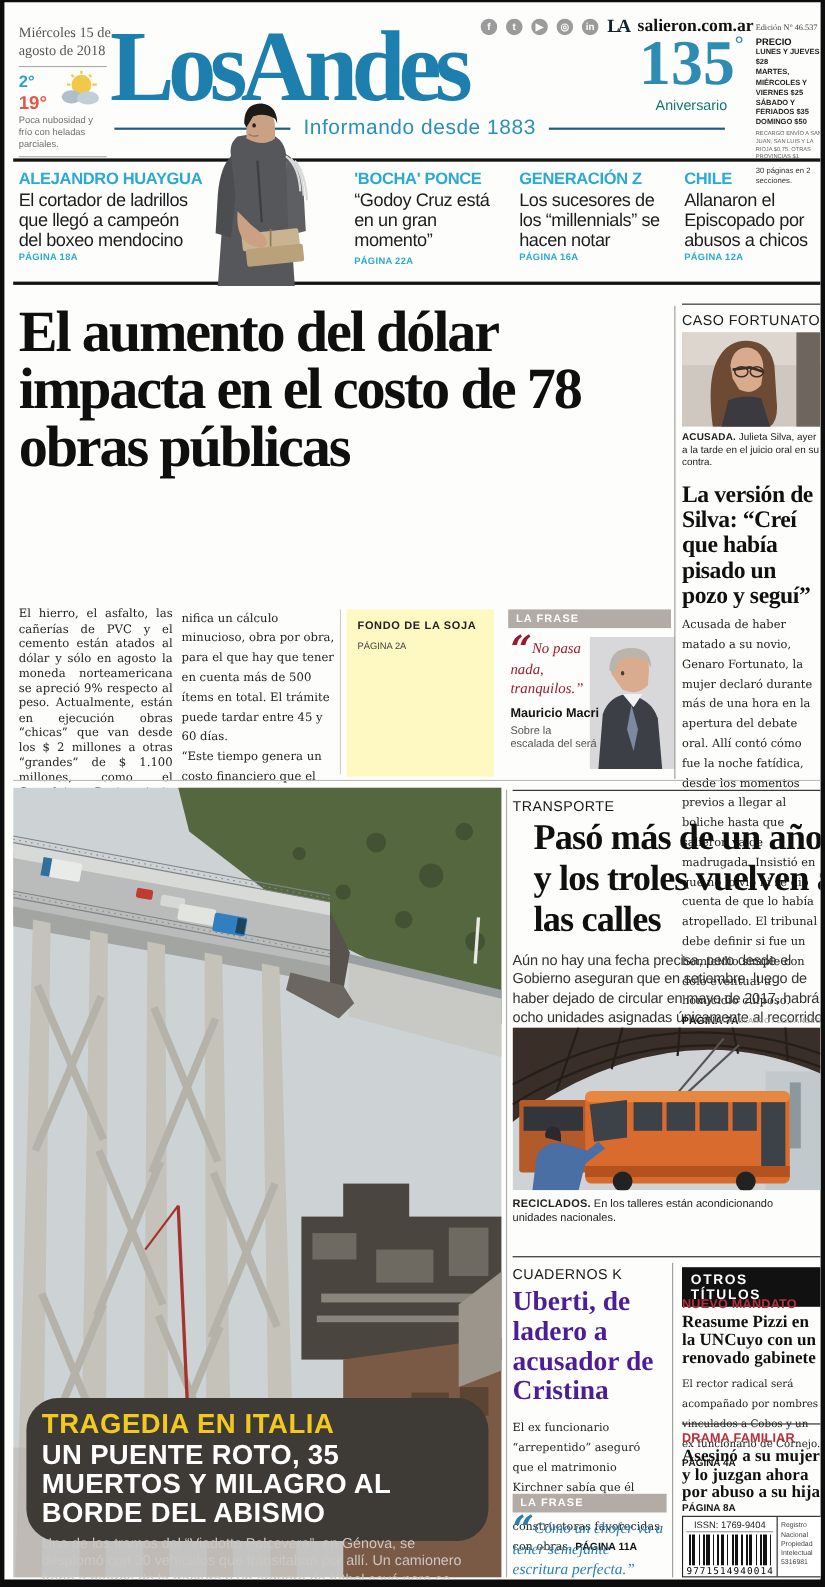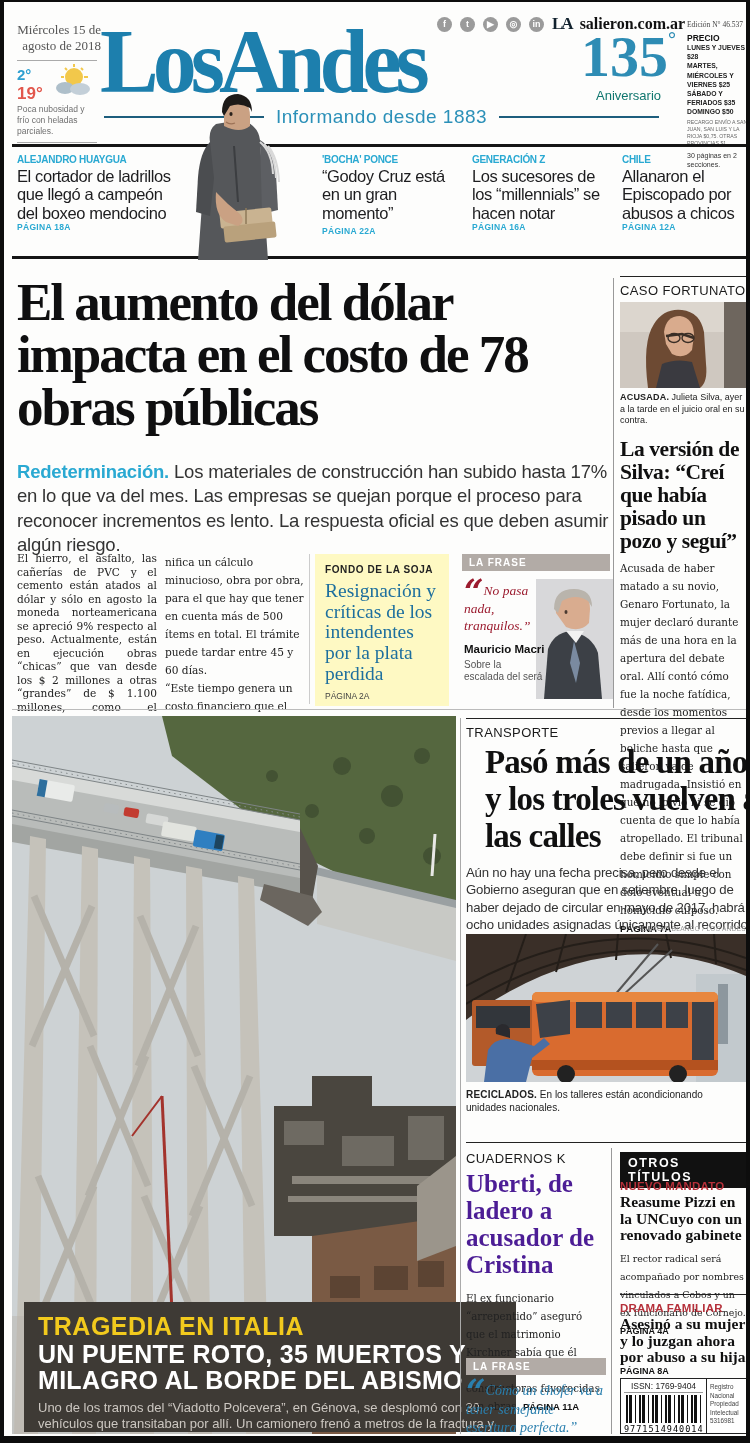--- a/index.html
+++ b/index.html
@@ -9,21 +9,21 @@
   }
   *{margin:0;padding:0;box-sizing:border-box;}
   body{background:#888;font-family:"Liberation Sans",sans-serif;}
   #page{position:relative;width:750px;height:1443px;margin:0 auto;background:#fdfdfc;
         border-left:4px solid #0d0d0d;border-right:4px solid #0d0d0d;
         border-top:2px solid #0d0d0d;border-bottom:7px solid #0d0d0d;overflow:hidden;}
   .abs{position:absolute;}
   .rule{background:#222;height:1px;}
   .grule{background:#aaa;height:1px;}
   
-  .date{font-family:"Liberation Serif",serif;font-size:13px;color:#555;line-height:1.25;text-align:right;}
+  .date{font-family:"Liberation Serif",serif;font-size:13px;color:#555;line-height:1.25;}
   .w-low{color:#2d9fd0;font-weight:bold;font-size:15px;}
   .w-high{color:#e2574c;font-weight:bold;font-size:17px;}
   .w-desc{font-size:8.5px;color:#6f6f6f;line-height:1.3;}
   .logo{font-family:"Liberation Serif",serif;font-weight:bold;color:var(--brand-teal);
         font-size:88px;letter-spacing:-6px;line-height:1;transform:scaleY(1.04);white-space:nowrap;}
   .l35{font-family:"Liberation Serif",serif;font-weight:bold;color:#2e8cb4;font-size:58px;line-height:1;}
   .l35 sup{font-size:20px;vertical-align:30px;}
   .aniv{font-size:13px;color:#0f766e;}
   .tagline{display:flex;align-items:center;gap:12px;color:#2b90b8;font-size:19px;letter-spacing:.5px;}
   .tagline .bar{flex:1;height:2px;background:#1d5e7d;}
@@ -31,21 +31,21 @@
   .soc .ic{width:15px;height:15px;border-radius:50%;background:#9b9b9b;color:#fff;font-size:9px;
            display:flex;align-items:center;justify-content:center;font-weight:bold;}
   .lamark{font-family:"Liberation Serif",serif;font-weight:bold;font-size:17px;color:#12222e;letter-spacing:-2px;}
   .site{font-family:"Liberation Serif",serif;font-weight:bold;font-size:16px;color:#111;}
   .ed-small{font-family:"Liberation Serif",serif;font-size:7.5px;color:#444;}
   .ed-title{font-size:8.5px;font-weight:bold;color:#111;margin-top:4px;}
   .ed-line{font-size:6.8px;font-weight:bold;color:#222;line-height:1.35;}
   .ed-sur{font-size:5.2px;color:#666;line-height:1.3;margin-top:3px;}
   .ed-pages{font-size:7px;color:#333;margin-top:5px;line-height:1.3;}
   
-  .kick-cyan{color:var(--accent-cyan);font-weight:bold;font-size:10px;letter-spacing:-.3px;white-space:nowrap;}
+  .kick-cyan{color:var(--accent-cyan);font-weight:bold;font-size:15px;letter-spacing:-.3px;white-space:nowrap;}
   .strip-t{font-size:16.5px;color:#1d1d1f;line-height:1.12;letter-spacing:-.4px;margin-top:2px;}
   .pg-cyan{color:var(--accent-cyan);font-weight:bold;font-size:8.5px;letter-spacing:.3px;}
   
   .headline{font-family:"Liberation Serif",serif;font-weight:bold;color:#0f0f10;
             font-size:53px;line-height:.99;letter-spacing:-2px;}
   .deck{font-size:18.5px;color:#333;line-height:1.32;letter-spacing:-.2px;}
   .deck b{color:var(--accent-cyan);}
   .bodytxt{font-family:"DejaVu Serif",serif;font-size:10.6px;line-height:1.28;color:#222;
            text-align:justify;white-space:pre-line;}
   .pgbold{font-weight:bold;font-size:9.5px;font-family:"Liberation Sans",sans-serif;color:#111;}
@@ -194,35 +194,31 @@
       <path d="M46 40 Q50 43 55 41" stroke="#9c7257" stroke-width="1.2" fill="none"></path>
       <path d="M54 64 L58 120" stroke="#3c3e41" stroke-width="2"></path>
       <rect x="40" y="128" width="52" height="16" rx="2" fill="#c9b391" transform="rotate(-6 66 136)"></rect>
       <rect x="44" y="142" width="52" height="16" rx="2" fill="#b9a17c" transform="rotate(-6 70 150)"></rect>
       <line x1="66" y1="126" x2="66" y2="142" stroke="#8e7a5a" stroke-width="1.5"></line>
       <path d="M36 110 Q34 132 46 140 L58 144 Q66 140 60 132 L48 122 Z" fill="#caa183"></path>
     </svg>
   </div>
 
   <div class="abs headline" style="left:13px;top:274px;width:600px;">El aumento del dólar impacta en el costo de 78 obras públicas</div>
-  <div class="abs deck" style="left:13px;top:458px;width:596px;">
-    <b>Redeterminación.</b><span> Los materiales de construcción han subido hasta 17% en lo que va del mes. Las empresas se quejan porque el proceso para reconocer incrementos es lento. La respuesta oficial es que deben asumir algún riesgo.</span>
-  </div>
   <div class="abs bodytxt" style="left:13px;top:550px;width:140px;">El hierro, el asfalto, las cañerías de PVC y el cemento están atados al dólar y sólo en agosto la moneda norteamericana se apreció 9% respecto al peso. Actualmente, están en ejecución obras “chicas” que van desde los $ 2 millones a otras “grandes” de $ 1.100 millones, como el Complejo Penitenciario Almafuerte II.
    Daniel Chicahuala, subsecretario de Infraestructura de la provincia, explicó que los aumentos no son directos, sino que la redeterminación sig-</div>
   <div class="abs" style="left:161px;top:550px;width:140px;">
     <span class="bodytxt" style="display:inline">nifica un cálculo minucioso, obra por obra, para el que hay que tener en cuenta más de 500 ítems en total. El trámite puede tardar entre 45 y 60 días.
    “Este tiempo genera un costo financiero que el empresario consideró cuando se presentó a la licitación pública”, apuntó el funcionario.
    La devaluación de los últimos días va a significar un nuevo incremento, avisó Marcelo Bargazzi, titular de la Cámara Argentina de la Construcción Filial Mendoza. </span><span class="pgbold">PÁGINA 3A</span>
   </div>
   <div class="abs" style="left:305px;top:552px;width:1px;height:150px;background:#ccc;"></div>
 
   <div class="abs sojabox" style="left:311px;top:552px;width:134px;height:152px;">
     <div class="soja-k">FONDO DE LA SOJA</div>
-    <div class="soja-t">Resignación y críticas de los intendentes por la plata perdida</div>
     <div class="soja-p">PÁGINA 2A</div>
   </div>
 
   <div class="abs" style="left:458px;top:552px;width:148px;height:152px;">
     <div class="frase-label">LA FRASE</div>
     <div style="position:relative;height:130px;">
       <div class="abs" style="right:-4px;top:8px;width:78px;height:120px;">
         <svg width="78" height="120" viewBox="0 0 78 120">
           <rect width="78" height="120" fill="#d8d8da"></rect>
           <path d="M20 34 Q18 16 36 14 Q54 12 54 30 L53 44 Q44 54 30 48 Z" fill="#d9ac8f"></path>
@@ -357,21 +353,21 @@
           <rect x="370" y="605" width="40" height="28"></rect>
         </g>
       <polygon points="405,470 444,440 444,530 405,545" fill="#9b958b"></polygon>
 
       <line x1="150" y1="380" x2="162" y2="640" stroke="#a3332c" stroke-width="3"></line>
       <line x1="150" y1="380" x2="120" y2="420" stroke="#a3332c" stroke-width="2"></line>
 
       <rect x="0" y="600" width="300" height="118" fill="#b9b4ac" opacity="0.45"></rect>
     </svg>
     
-    <div class="tragbox" style="position:absolute;left:12px;top:586px;width:492px;height:130px;">
+    <div class="tragbox" style="position:absolute;left:12px;top:555px;width:420px;height:130px;border-radius:29px;">
       <span class="trag-k">TRAGEDIA EN ITALIA</span>
       <div class="trag-h">UN PUENTE ROTO, 35 MUERTOS Y MILAGRO AL BORDE DEL ABISMO</div>
       <div class="trag-c">
         <span>Uno de los tramos del “Viadotto Polcevera”, en Génova, se desplomó con 30 vehículos que transitaban por allí. Un camionero frenó a metros de la fractura y un arquero de fútbol cayó pero se salvó. Siempre se cuestionó la obra. </span>
       </div>
     </div>
   </div>
 
   <div class="abs" style="left:456px;top:716px;width:1px;height:716px;background:#aaa;"></div>
 

